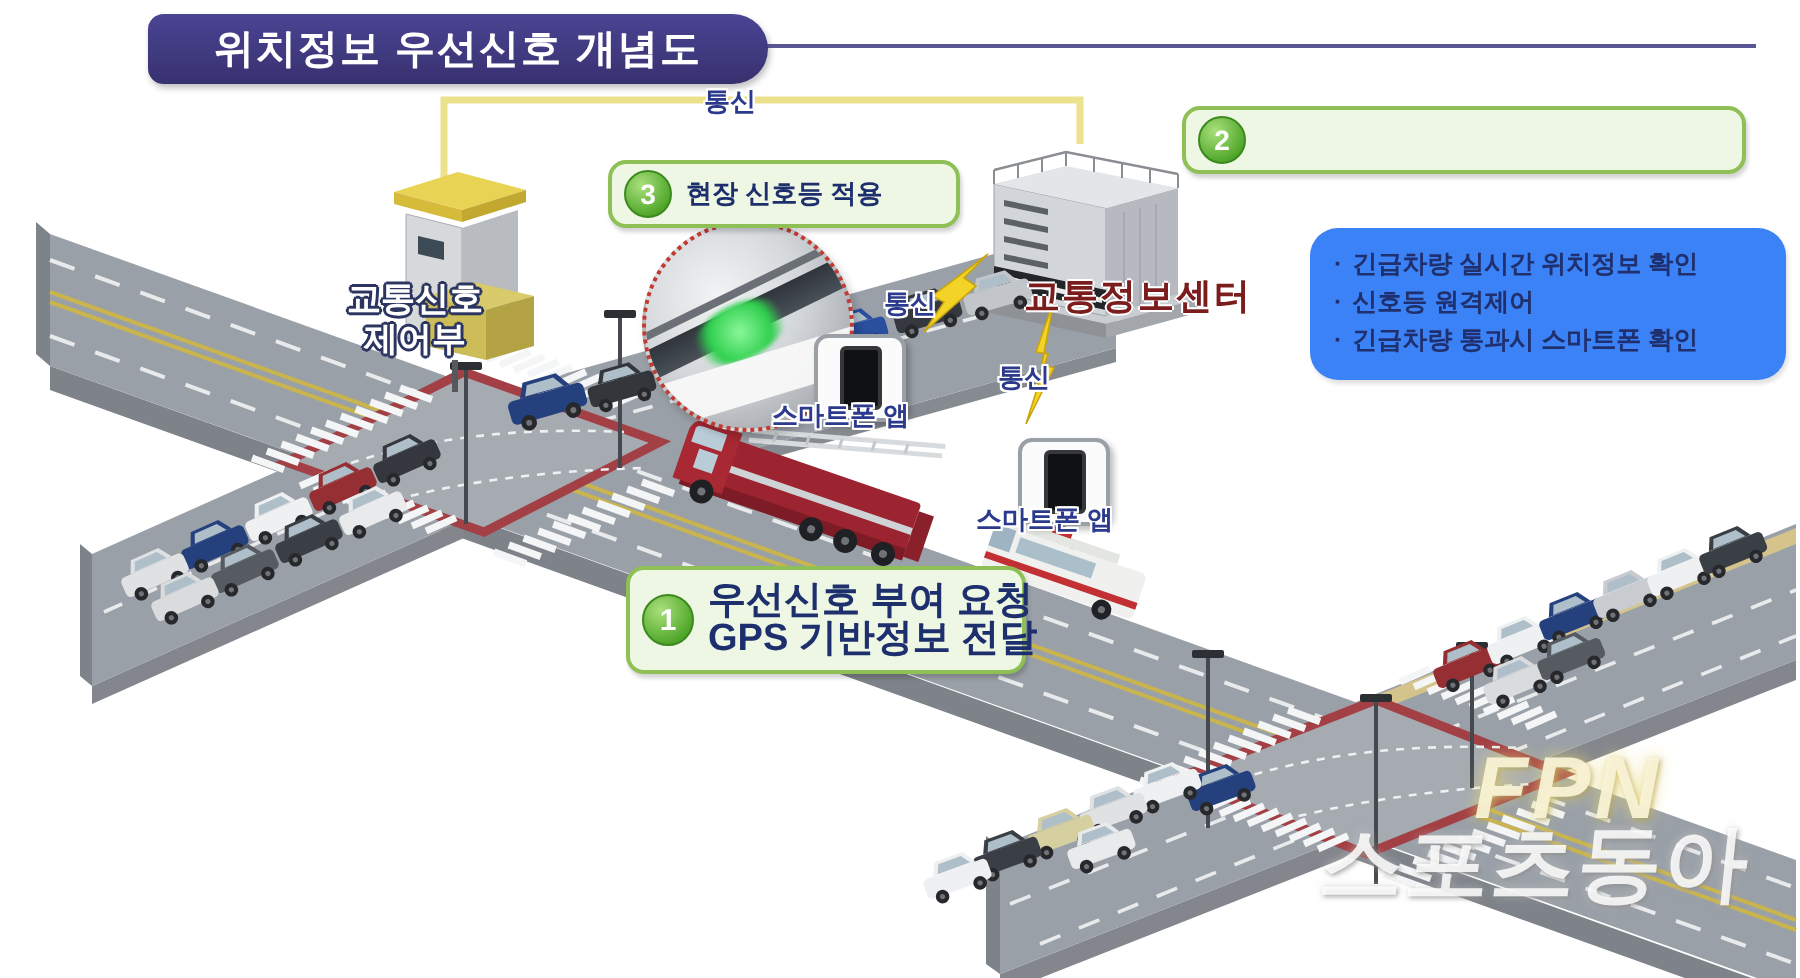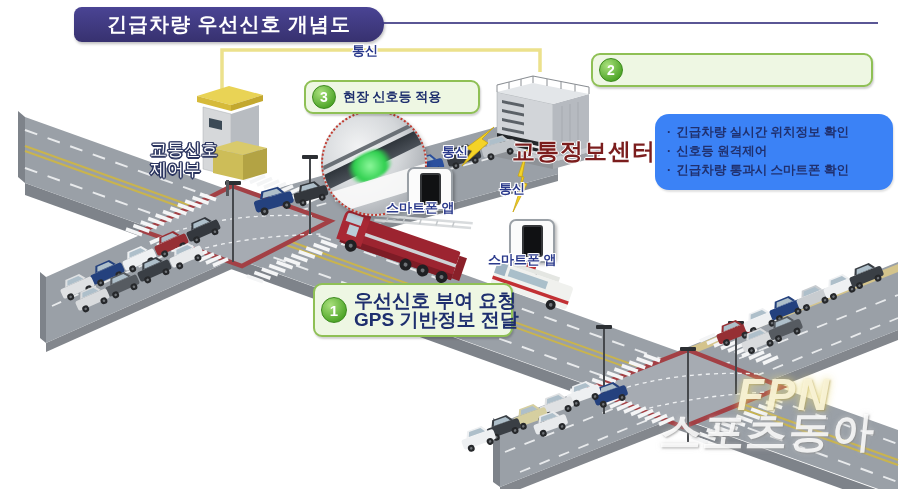--- a/index.html
+++ b/index.html
@@ -13,26 +13,26 @@
     background:linear-gradient(#4a4494,#37316f);
     border-radius:8px 18px 18px 8px;
     display:flex;align-items:center;justify-content:center;
     color:#fff;font-size:20px;font-weight:bold;letter-spacing:1px;
     box-shadow:1px 2px 3px rgba(0,0,0,.25);}
   .banner-tail{left:382px;top:22px;width:496px;height:2px;background:#3d3882;opacity:.85;}
 
   
   .lbl-navy{color:#2b3a8c;font-weight:bold;font-size:13px;text-align:left;
     text-shadow:1px 0 #fff,-1px 0 #fff,0 1px #fff,0 -1px #fff,1px 1px #fff,-1px -1px #fff,1px -1px #fff,-1px 1px #fff;}
-  .lbl-white{color:#ffffff;font-weight:normal;
+  .lbl-white{color:#ffffff;font-weight:bold;text-align:center;
     text-shadow:1.5px 0 #2b3560,-1.5px 0 #2b3560,0 1.5px #2b3560,0 -1.5px #2b3560,
                 1px 1px #2b3560,-1px -1px #2b3560,1px -1px #2b3560,-1px 1px #2b3560;}
 
   .ctrl-label{left:150px;top:140px;width:115px;font-size:17px;line-height:20px;}
-  .center-label{left:512px;top:136px;width:180px;font-size:23px;font-weight:900;color:#7b1d1d;
+  .center-label{left:512px;top:136px;width:180px;font-size:18px;font-weight:900;color:#7b1d1d;
     letter-spacing:1px;text-shadow:1px 0 #fff,-1px 0 #fff,0 1px #fff,0 -1px #fff;}
 
   
   .callout{background:#eef7e3;border:2px solid #8fc055;border-radius:9px;
     display:flex;align-items:center;gap:7px;padding:0 10px 0 6px;
     box-shadow:1px 2px 2px rgba(0,0,0,.18);}
   .callout .num{width:22px;height:22px;min-width:22px;border-radius:50%;
     background:radial-gradient(circle at 35% 30%,#a9e07c,#4ea528 75%);
     border:1px solid #3c8a1e;color:#fff;font-size:14px;font-weight:bold;
     display:flex;align-items:center;justify-content:center;}
@@ -309,21 +309,21 @@
         <circle cx="24" cy="0" r="1.8" fill="#6f7377"></circle>
     </g>
 
     <g fill="#f4d327" stroke="#c9a50e" stroke-width="0.8">
       <path d="M494,127 L482,139 L488,143 L462,166 L472,151 L466,148 Z"></path>
       <path d="M527,150 L518,176 L524,177 L513,212 L527,184 L521,182 Z"></path>
     </g>
   </svg>
 
   <div class="abs banner">
-      <span>긴급차량 우선신호 개념도</span>
+      <span>위치정보 우선신호 개념도</span>
     </div>
   <div class="abs banner-tail"></div>
 
   <div class="abs lbl-navy comm-top">통신</div>
 
   <div class="abs magnifier">
     <div class="abs mag-pole"></div>
     <div class="abs mag-bar"></div>
     <div class="abs mag-glow"></div>
     <div class="abs mag-stripe"></div>

